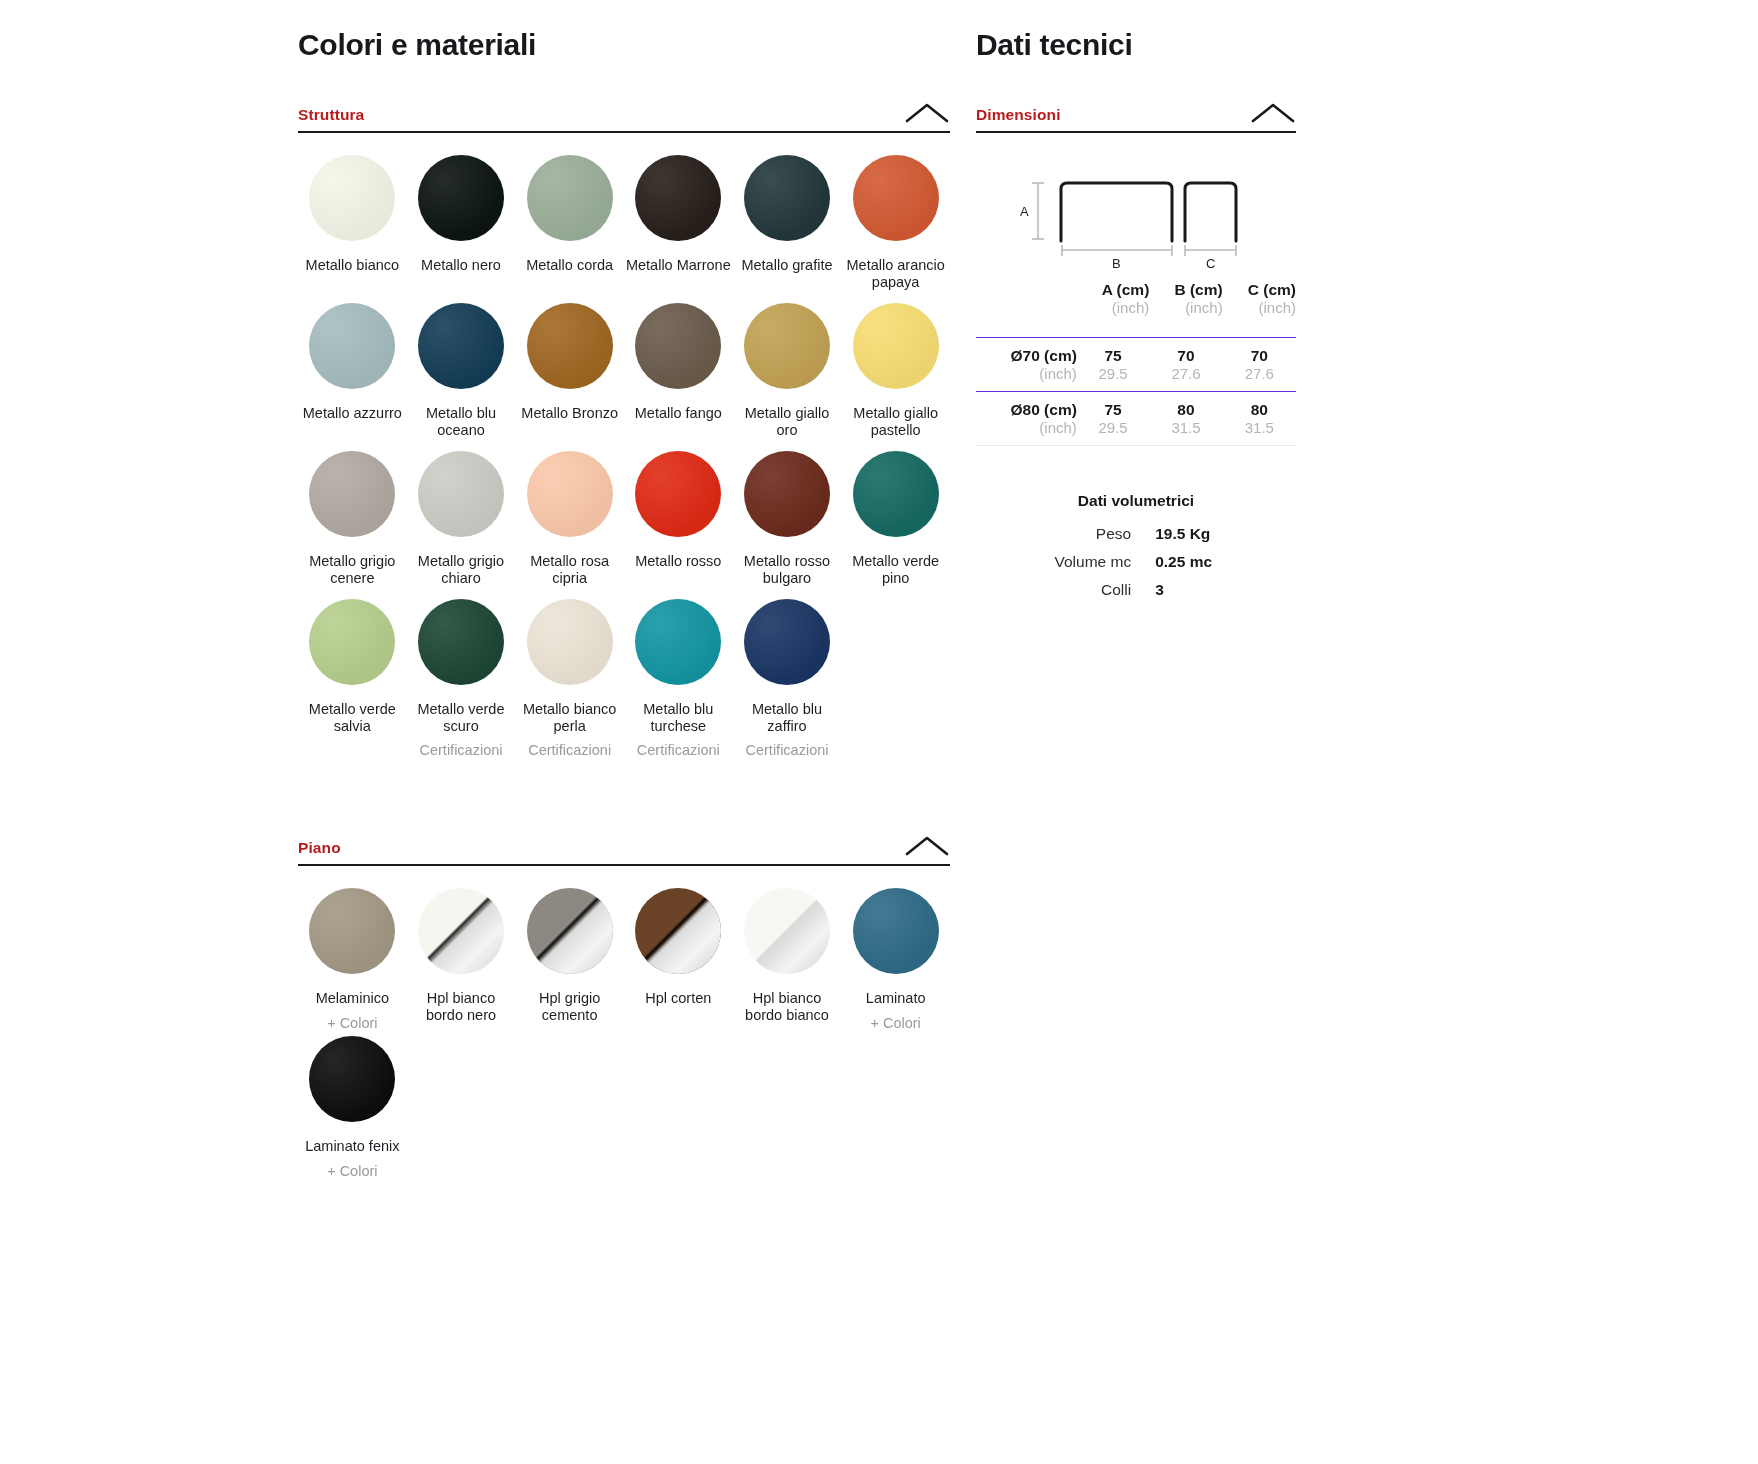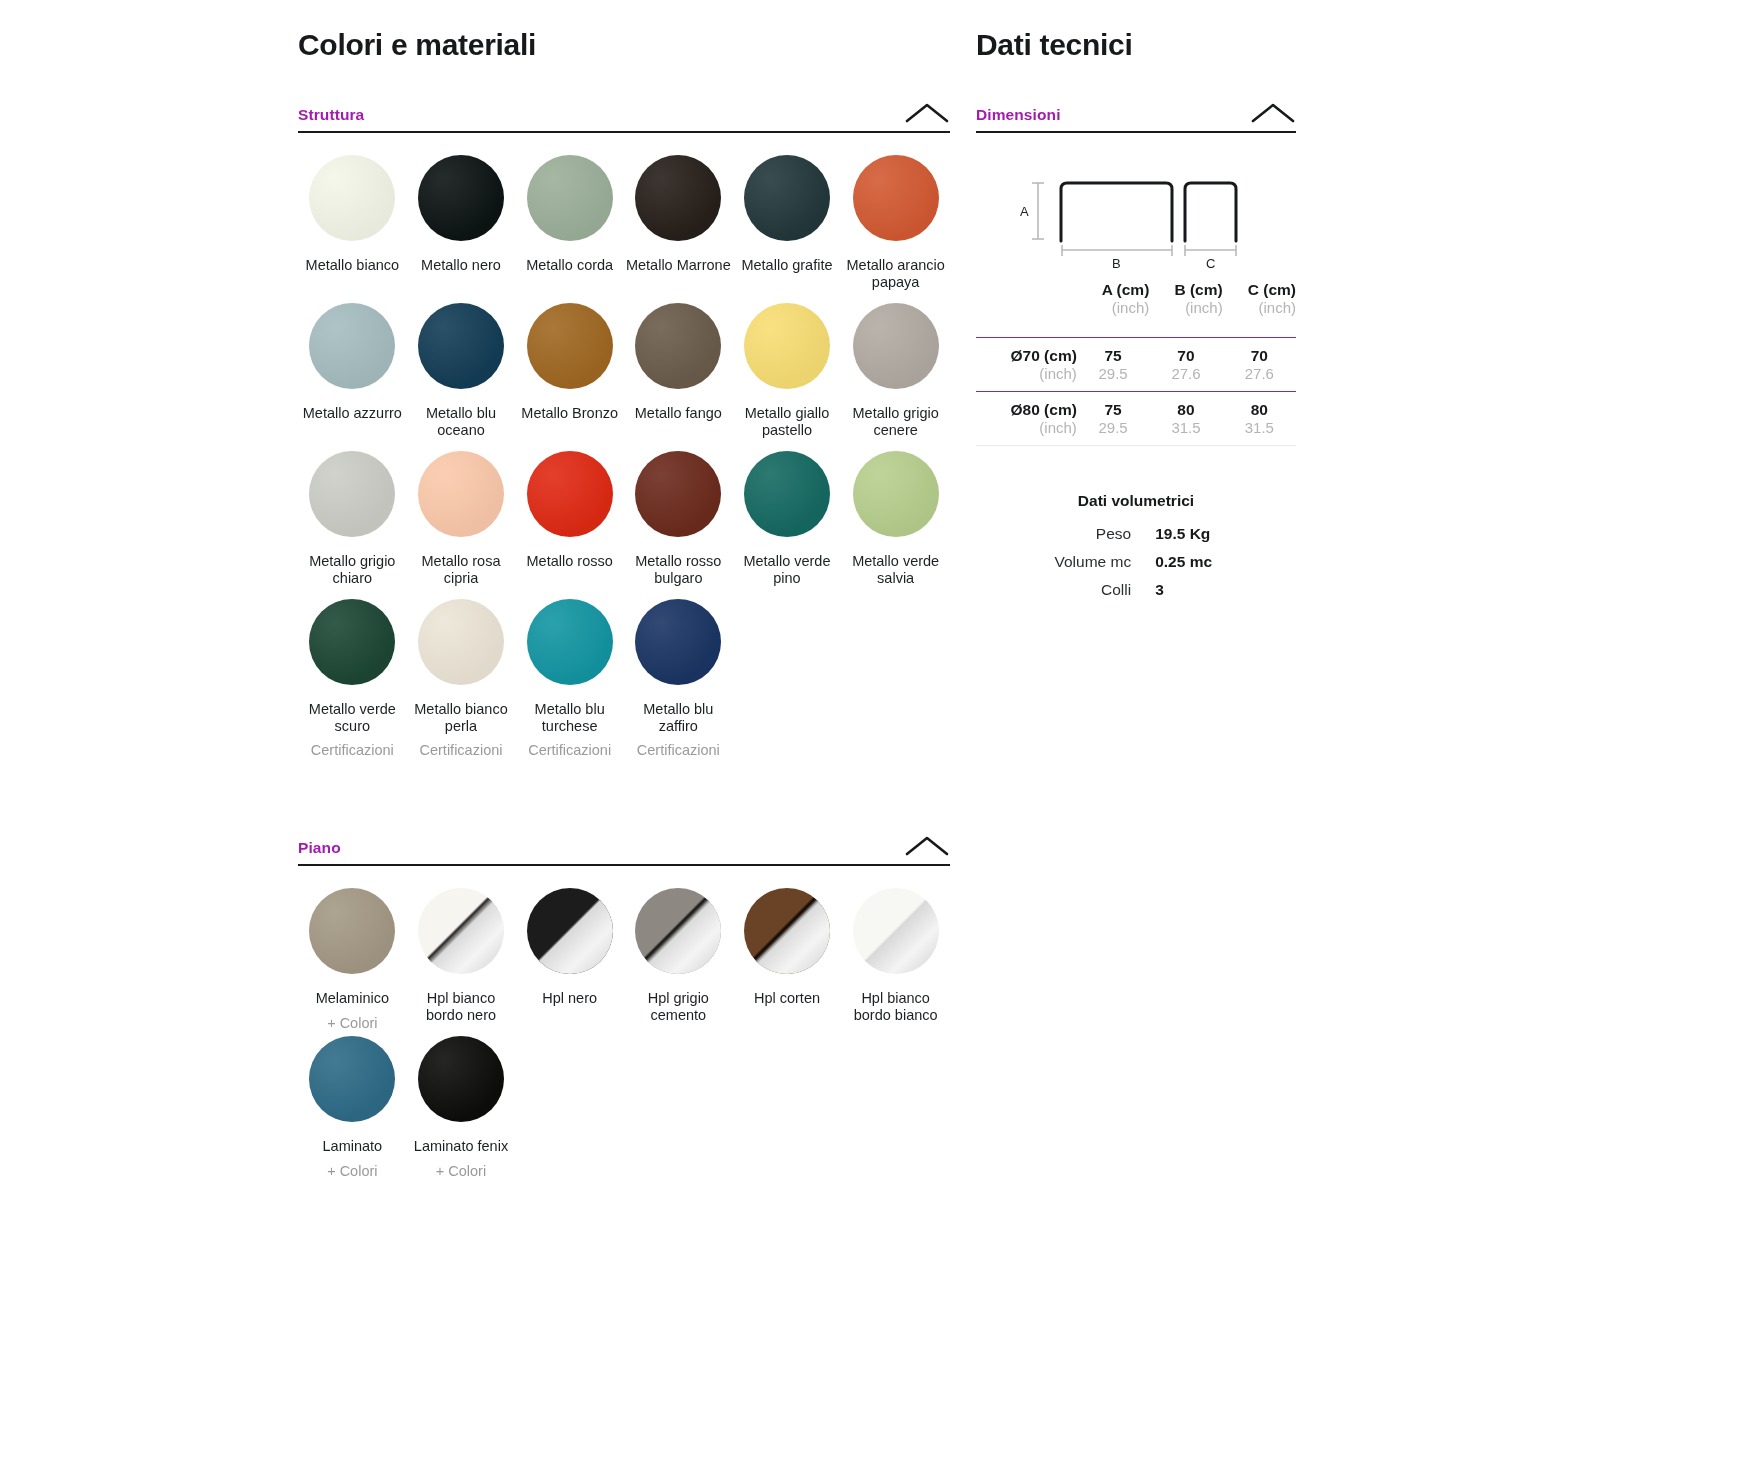--- a/index.html
+++ b/index.html
@@ -43,21 +43,21 @@
   .accordion-head {
     display: flex;
     align-items: flex-end;
     justify-content: space-between;
     border-bottom: 2.5px solid #17191c;
     padding-bottom: 7px;
   }
   .accordion-label {
     font-size: 15.5px;
     font-weight: bold;
-    color: #a21caf;
+    color: #b91c1c;
     letter-spacing: 0.1px;
   }
   .chev {
     width: 46px;
     height: 22px;
     display: block;
   }
   .chev svg { display: block; }
 
   
@@ -252,20 +252,24 @@
           </div>
           <div class="swatch">
             <div class="dot tex" style="background: rgb(160, 104, 34);"></div>
             <div class="sw-label">Metallo Bronzo</div>
           </div>
           <div class="swatch">
             <div class="dot tex" style="background: rgb(107, 92, 75);"></div>
             <div class="sw-label">Metallo fango</div>
           </div>
           <div class="swatch">
+            <div class="dot tex" style="background: rgb(195, 162, 84);"></div>
+            <div class="sw-label">Metallo giallo oro</div>
+          </div>
+          <div class="swatch">
             <div class="dot tex" style="background: rgb(248, 222, 116);"></div>
             <div class="sw-label">Metallo giallo pastello</div>
           </div>
           <div class="swatch">
             <div class="dot tex" style="background: rgb(178, 171, 163);"></div>
             <div class="sw-label">Metallo grigio cenere</div>
           </div>
           <div class="swatch">
             <div class="dot tex" style="background: rgb(203, 205, 198);"></div>
             <div class="sw-label">Metallo grigio chiaro</div>
@@ -329,27 +333,20 @@
             <div class="sw-label">Melaminico</div>
             <div class="sw-sub">+ Colori</div>
           </div>
           <div class="swatch">
             <div class="disc">
               <div class="tl" style="background: rgb(246, 245, 240);"></div>
               <div class="sheen"></div>
               <div class="edge"></div>
             </div>
             <div class="sw-label">Hpl bianco bordo nero</div>
-          </div>
-          <div class="swatch">
-            <div class="disc">
-              <div class="tl" style="background: rgb(28, 28, 28);"></div>
-              <div class="sheen"></div>
-            </div>
-            <div class="sw-label">Hpl nero</div>
           </div>
           <div class="swatch">
             <div class="disc">
               <div class="tl" style="background: rgb(141, 136, 129);"></div>
               <div class="sheen"></div>
               <div class="edge"></div>
             </div>
             <div class="sw-label">Hpl grigio cemento</div>
           </div>
           <div class="swatch">

